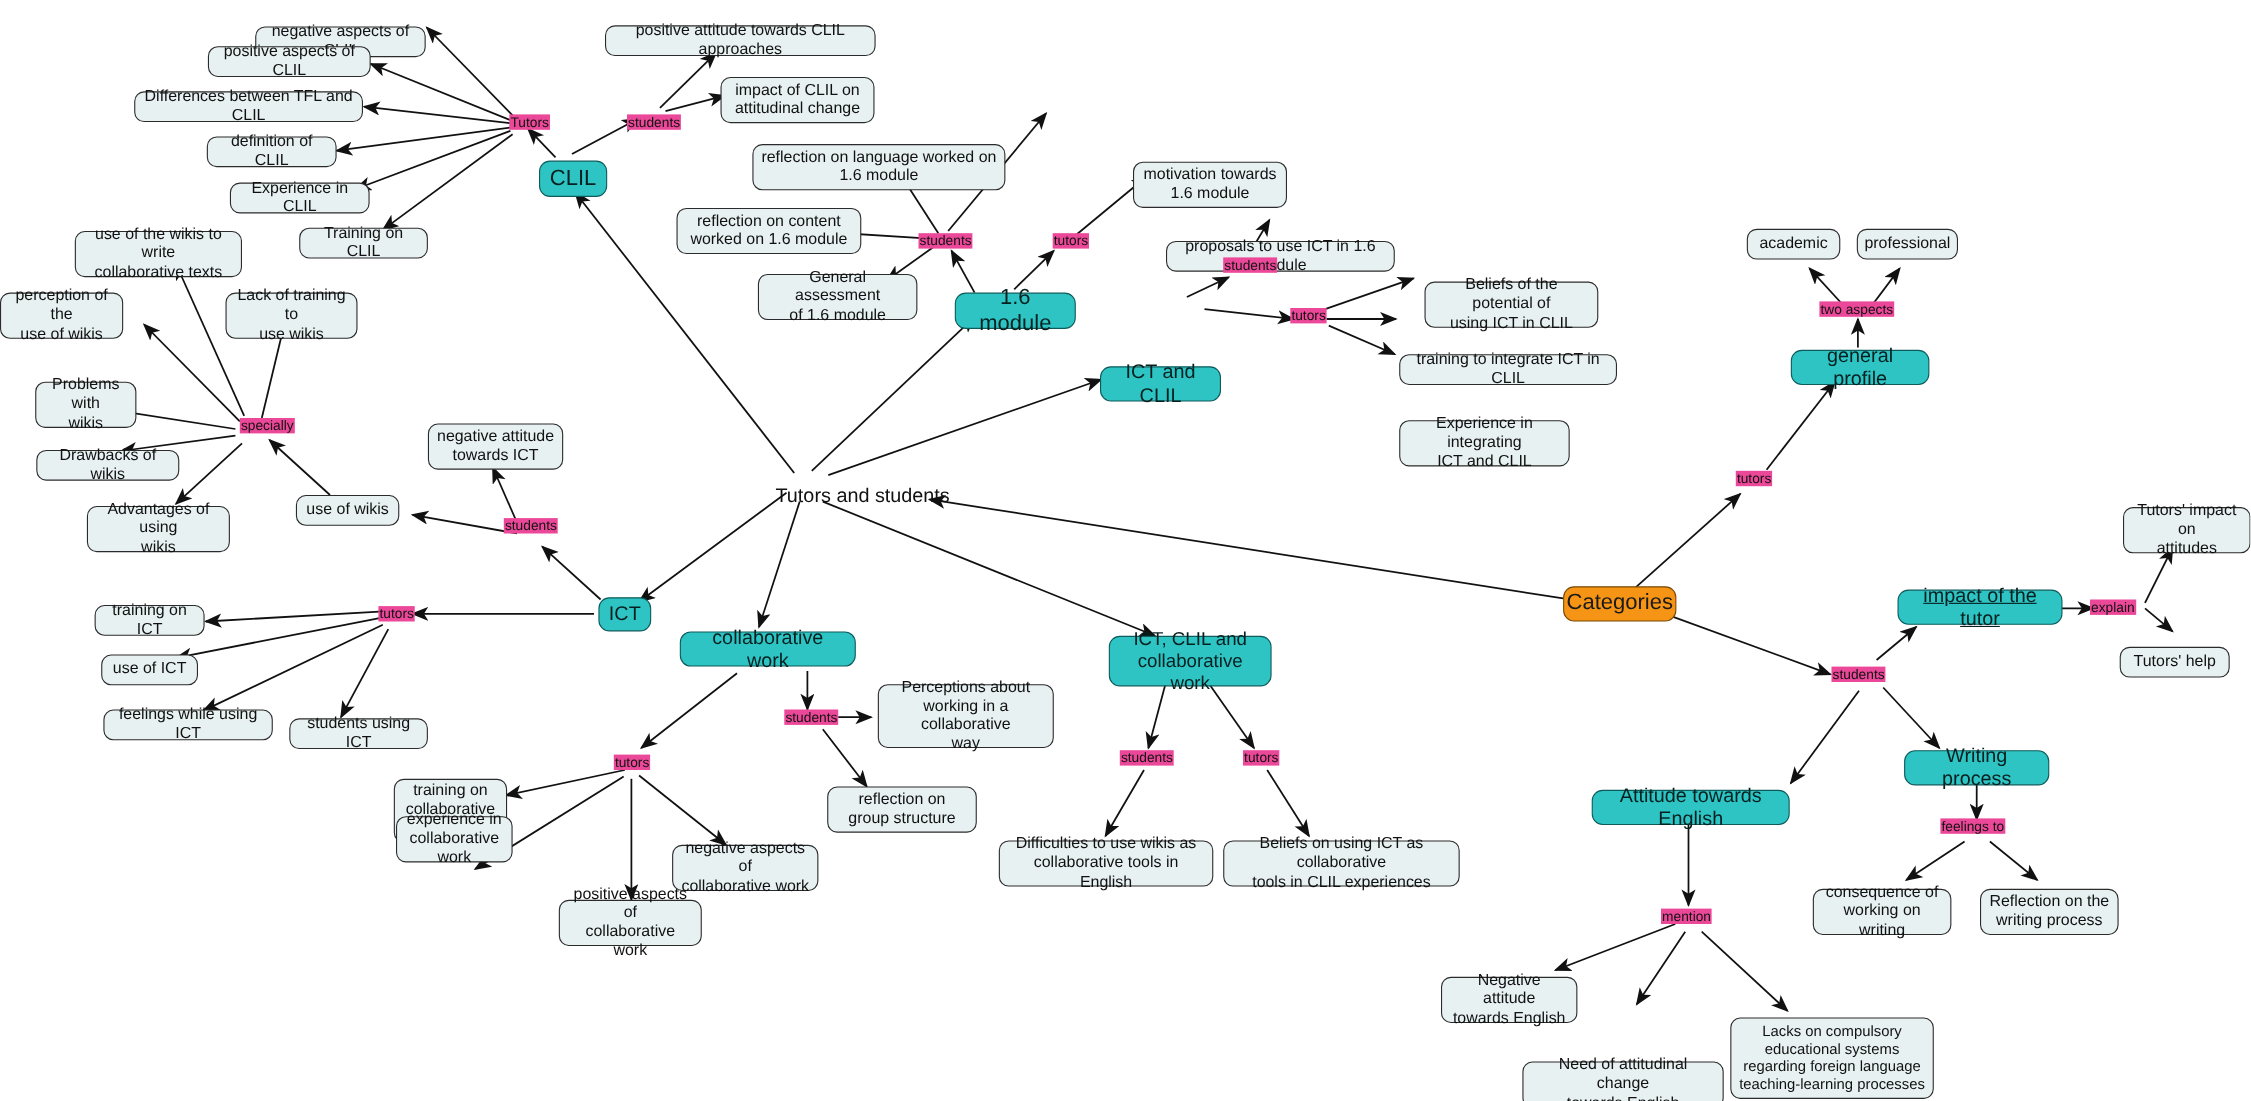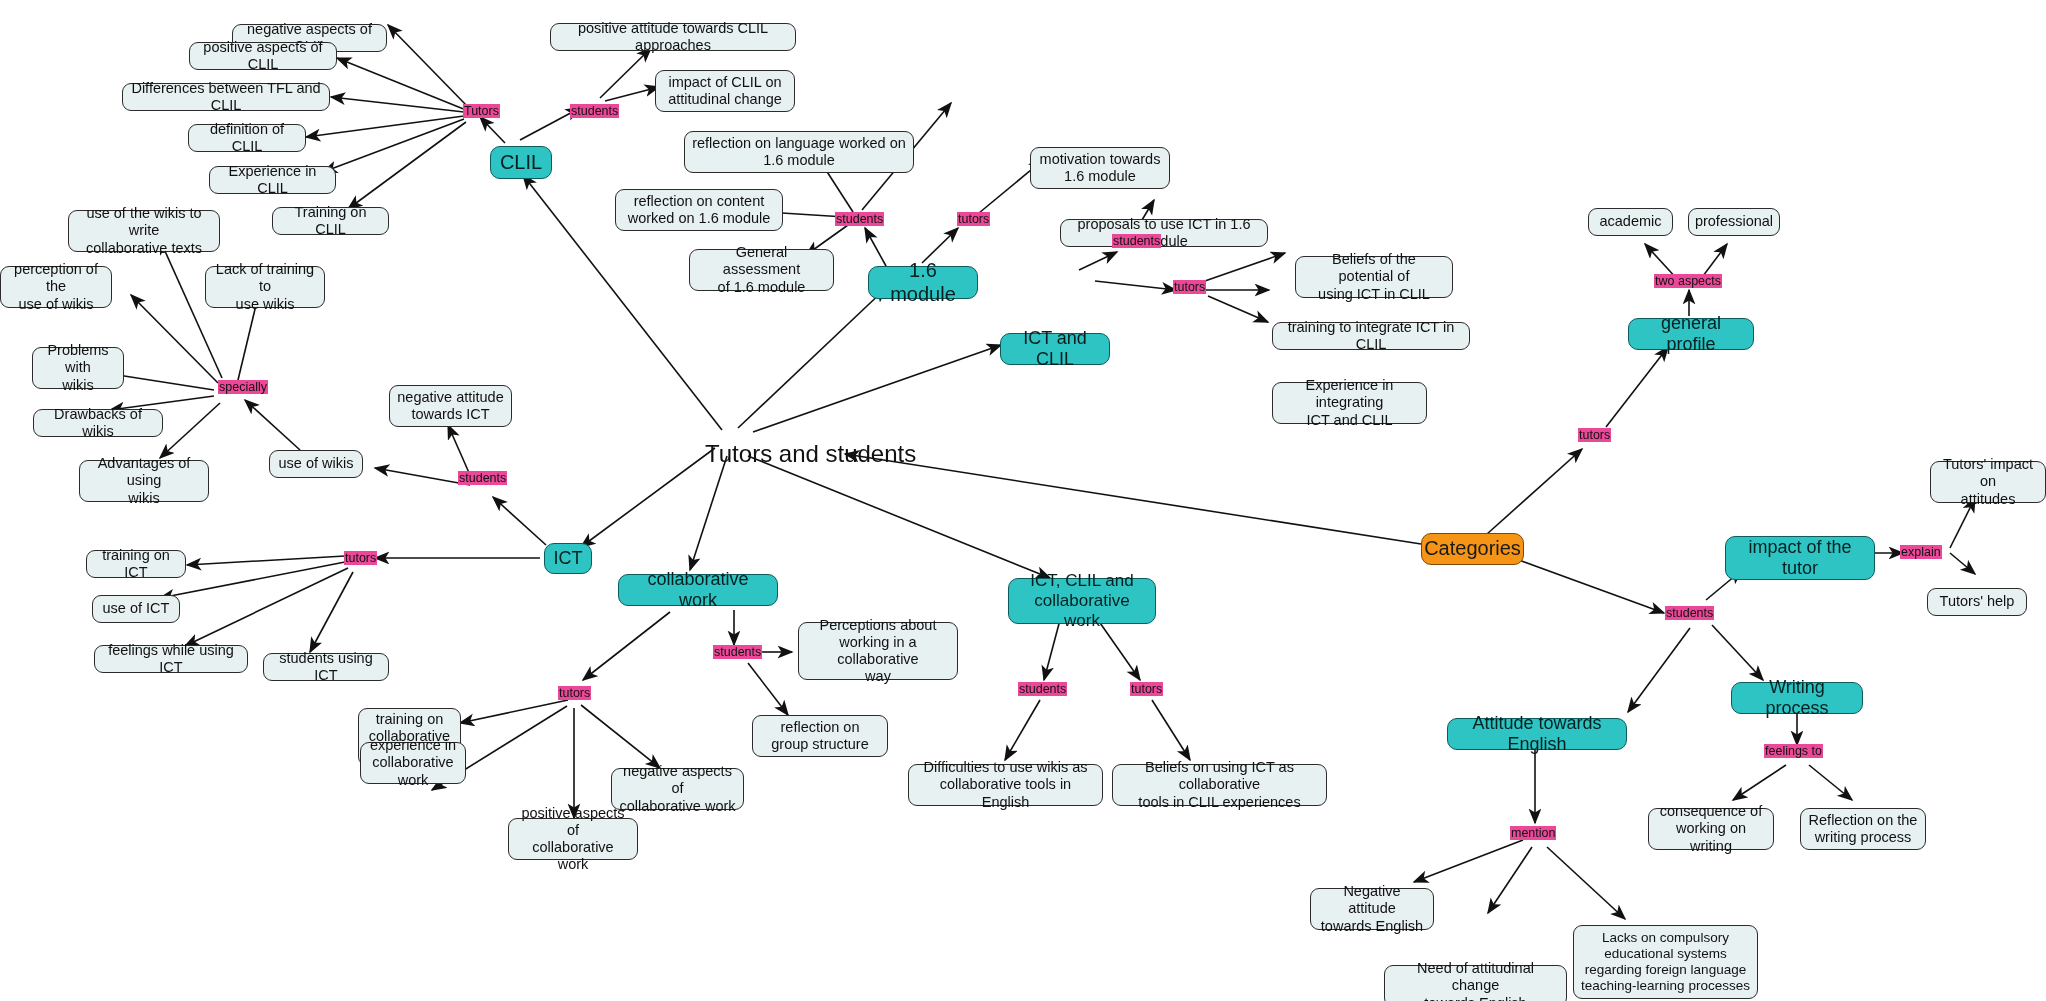--- a/index.html
+++ b/index.html
@@ -52,21 +52,21 @@
   .root-orange {
     background: #f59415;
     border: 1.6px solid #7a4a05;
     color: #1a1a1a;
     font-size: 20px;
     border-radius: 10px;
   }
   .plain-node {
     position: absolute;
     color: #111111;
-    font-size: 24px;
+    font-size: 18px;
     white-space: nowrap;
     font-family: "Liberation Sans", sans-serif;
   }
   .link-label {
     position: absolute;
     color: #111111;
     font-size: 12.5px;
     white-space: nowrap;
     background: #ec4899;
     padding: 0 1px;
@@ -208,21 +208,21 @@
   <div class="plain-node" style="left:705px; top:440px;">Tutors and students</div>
 
   <div class="node concept" style="left:490px; top:146px; width:62px; height:33px;">CLIL</div>
 
   <div class="node concept" style="left:868px; top:266px; width:110px; height:33px;">1.6 module</div>
 
   <div class="node concept small" style="left:1000px; top:333px; width:110px; height:32px;">ICT and CLIL</div>
 
   <div class="node concept small" style="left:1628px; top:318px; width:126px; height:32px;">general profile</div>
 
-  <div class="node concept small" style="left:1725px; top:536px; width:150px; height:44px;">impact of the tutor</div>
+  <div class="node concept small" style="left:1725px; top:536px; width:150px; height:32px;text-decoration:underline;">impact of the tutor</div>
 
   <div class="node concept small" style="left:1731px; top:682px; width:132px; height:32px;">Writing process</div>
 
   <div class="node concept small" style="left:1447px; top:718px; width:180px; height:32px;">Attitude towards English</div>
 
   <div class="node concept small" style="left:544px; top:543px; width:48px; height:31px;">ICT</div>
 
   <div class="node concept small" style="left:618px; top:574px; width:160px; height:32px;">collaborative work</div>
 
   <div class="node concept small" style="left:1008px; top:578px; width:148px; height:46px; font-size:17px;">ICT, CLIL and

